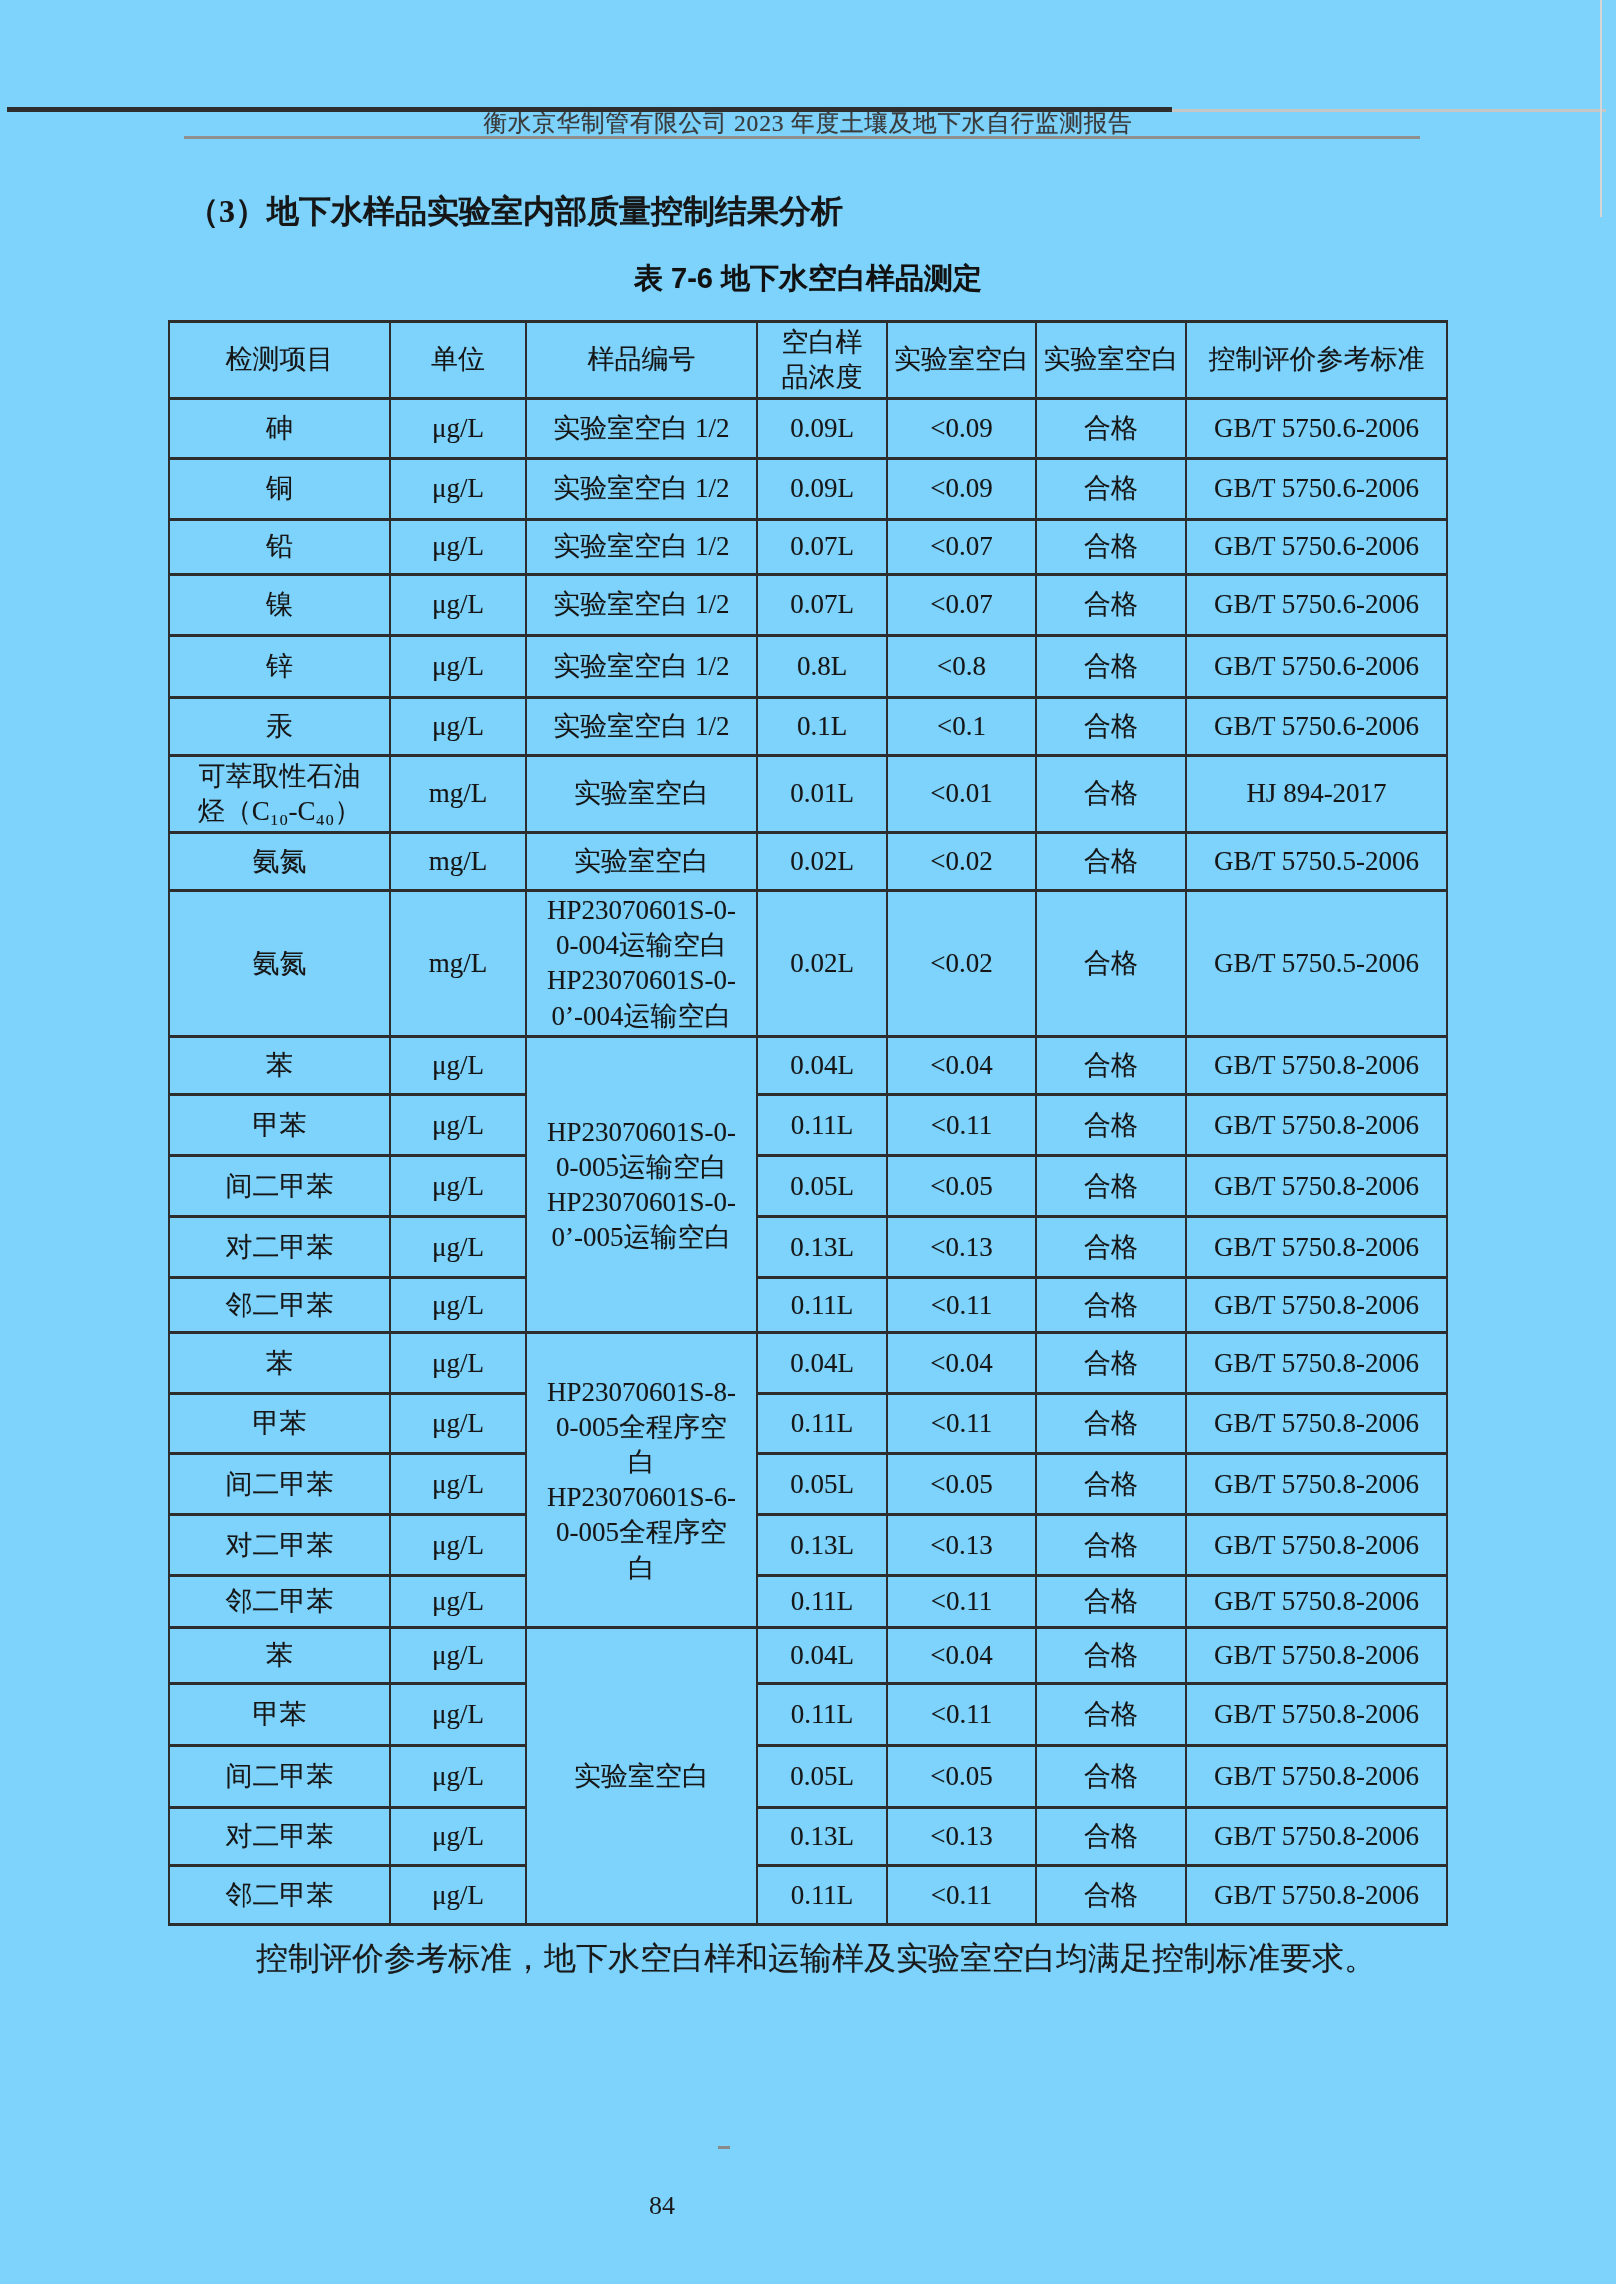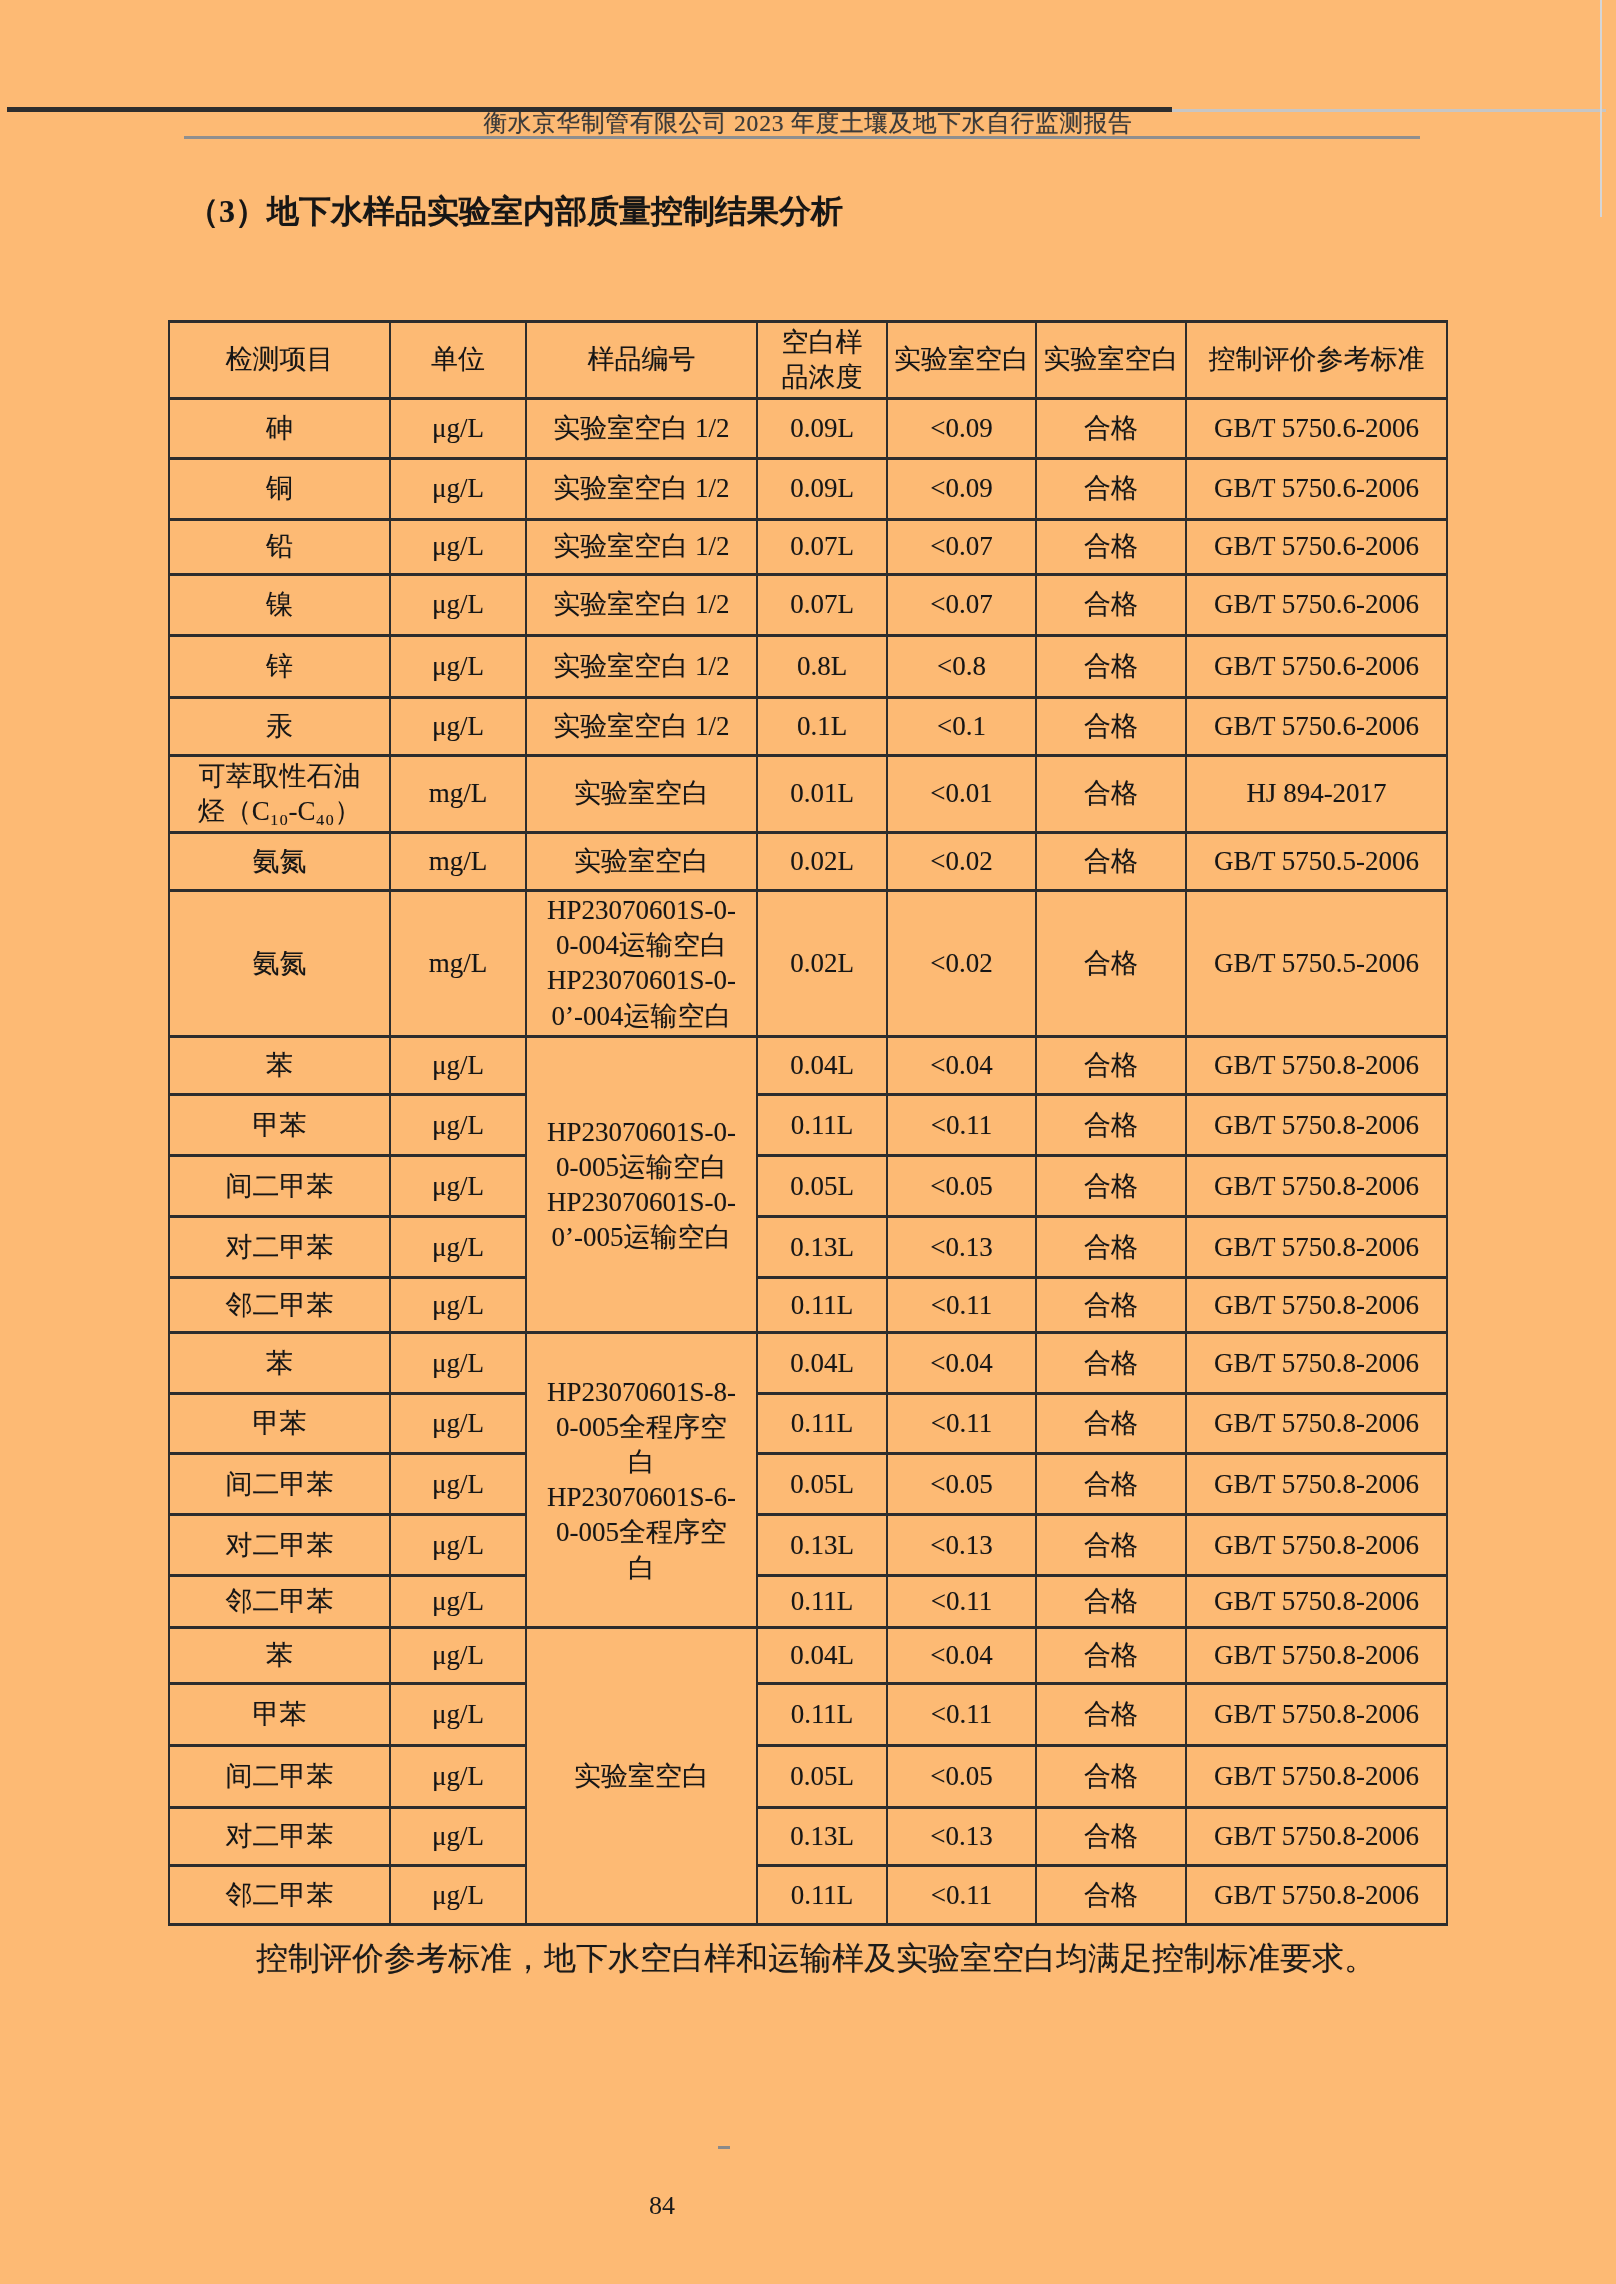--- a/index.html
+++ b/index.html
@@ -1,19 +1,19 @@
 <!DOCTYPE html>
 <html style="font-size:13.5px"><head>
 <meta charset="utf-8">
 <style>
   html,body{margin:0;padding:0;background:#e8e8e8;}
   .page{
     position:relative;
     width:1616px;height:2284px;
-    background:#fdba74;
+    background:#7dd3fc;
     overflow:hidden;
     font-family:"Liberation Serif","DejaVu Serif",serif;
     color:#1b1b1b;
   }
   
   .rule{position:absolute;}
   .rule-dark{left:6.7px;top:107px;width:1165px;height:5px;background:#2e2e2e;}
   .rule-dark-light{left:1172px;top:109px;width:434px;height:2.5px;background:#c6c6c6;}
   .rule-gray{left:184px;top:136px;width:1236px;height:3.4px;background:#8f8f8f;}
   .edge-line{left:1600px;top:0;width:1.7px;height:217px;background:#d6d6d6;}
@@ -73,20 +73,21 @@
 <div class="page">
 
   <div class="rule rule-dark"></div>
   <div class="rule rule-dark-light"></div>
   <div class="page-header">衡水京华制管有限公司 2023 年度土壤及地下水自行监测报告</div>
   <div class="rule rule-gray"></div>
   <div class="rule edge-line"></div>
   <div class="rule speck"></div>
 
   <div class="section-heading">（3）地下水样品实验室内部质量控制结果分析</div>
+  <div class="table-title">表 7-6 地下水空白样品测定</div>
 
   <table class="data-table">
     <colgroup>
       <col style="width:221px">
         <col style="width:136px">
         <col style="width:231px">
       <col style="width:130px">
         <col style="width:149px">
         <col style="width:150px">
         <col style="width:261px">

